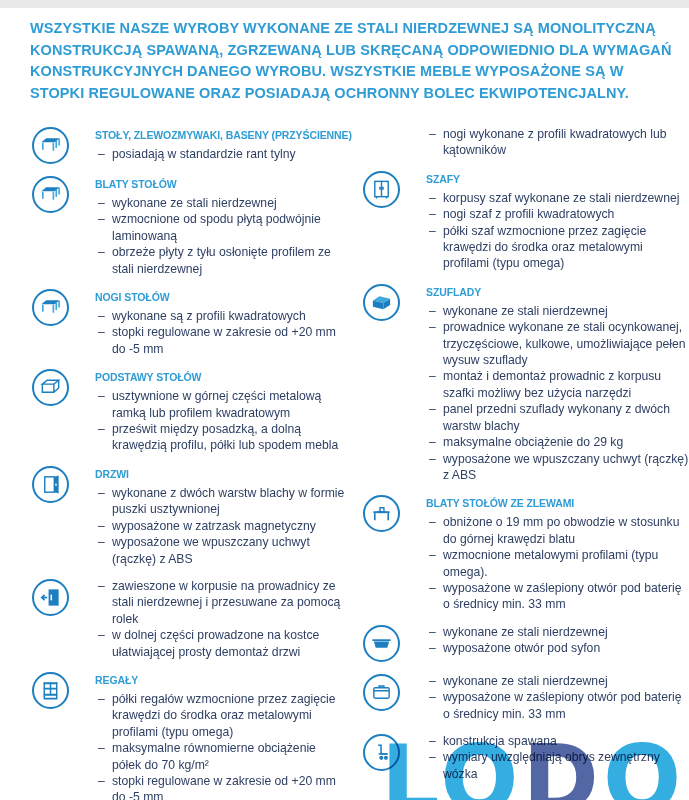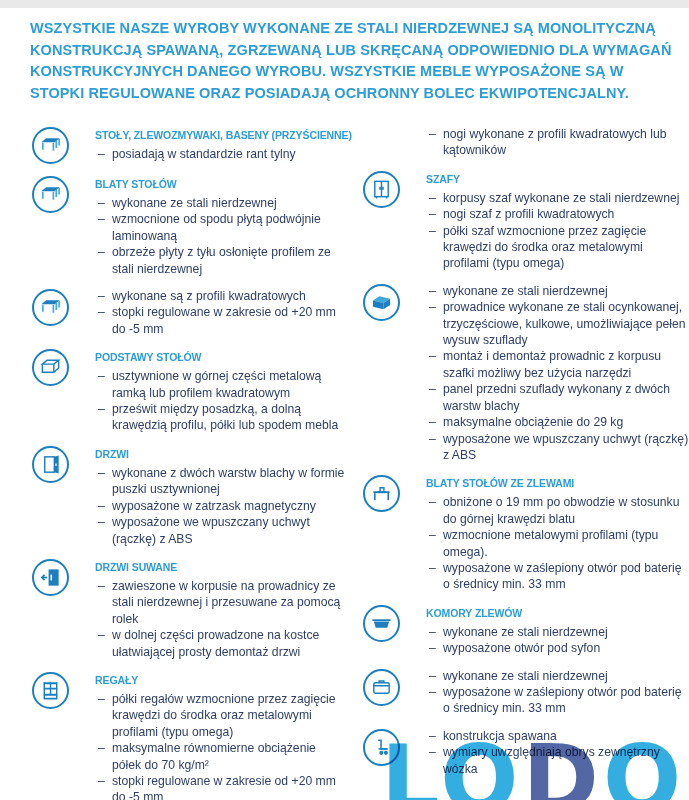--- a/index.html
+++ b/index.html
@@ -107,20 +107,21 @@
       <div class="section">
         <div class="icon-cell">
           <div class="icon-circle">
             <svg viewBox="0 0 24 24">
               <polygon points="2.5,8.5 16.5,8.5 21.5,4.5 7.5,4.5" fill="#1d7fc0"></polygon>
               <path d="M4 9v7.5M15 9v8.5M18 7v7.5M21 5v7" stroke="#3fa9dc" stroke-width="1.7" fill="none"></path>
             </svg>
           </div>
         </div>
         <div class="sec-body">
+          <div class="sec-title">NOGI STOŁÓW</div>
           <div class="bullet">
             <span class="dash">–</span>
             <span class="txt">wykonane są z profili kwadratowych</span>
           </div>
           <div class="bullet">
             <span class="dash">–</span>
             <span class="txt">stopki regulowane w zakresie od +20 mm do -5 mm</span>
           </div>
         </div>
       </div>
@@ -176,21 +177,20 @@
           <div class="icon-circle">
             <svg viewBox="0 0 24 24">
               <rect x="10" y="3.5" width="10.5" height="17" fill="#1d7fc0"></rect>
               <rect x="12" y="9" width="1.6" height="6" fill="#fff"></rect>
               <path d="M8.5 12H3" stroke="#1d7fc0" stroke-width="1.8" fill="none"></path>
               <path d="M5.8 9.2 3 12l2.8 2.8" stroke="#1d7fc0" stroke-width="1.8" fill="none"></path>
             </svg>
           </div>
         </div>
         <div class="sec-body">
-          <div class="sec-title">DRZWI SUWANE</div>
           <div class="bullet">
             <span class="dash">–</span>
             <span class="txt">zawieszone w korpusie na prowadnicy ze stali nierdzewnej i przesuwane za pomocą rolek</span>
           </div>
           <div class="bullet">
             <span class="dash">–</span>
             <span class="txt">w dolnej części prowadzone na kostce ułatwiającej prosty demontaż drzwi</span>
           </div>
         </div>
       </div>
@@ -259,20 +259,21 @@
         <div class="icon-cell">
           <div class="icon-circle">
             <svg viewBox="0 0 24 24">
               <polygon points="3,10 10,5.5 21,8 14,12.5" fill="#3fa9dc"></polygon>
               <polygon points="3,10 14,12.5 14,19 3,16.5" fill="#1d7fc0"></polygon>
               <polygon points="14,12.5 21,8 21,14.5 14,19" fill="#1d7fc0"></polygon>
             </svg>
           </div>
         </div>
         <div class="sec-body">
+          <div class="sec-title">SZUFLADY</div>
           <div class="bullet">
             <span class="dash">–</span>
             <span class="txt">wykonane ze stali nierdzewnej</span>
           </div>
           <div class="bullet">
             <span class="dash">–</span>
             <span class="txt">prowadnice wykonane ze stali ocynkowanej, trzyczęściowe, kulkowe, umożliwiające pełen wysuw szuflady</span>
           </div>
           <div class="bullet">
             <span class="dash">–</span>
@@ -321,21 +322,20 @@
       <div class="section">
         <div class="icon-cell">
           <div class="icon-circle">
             <svg viewBox="0 0 24 24">
               <path d="M2.5 8.5h19" stroke="#1d7fc0" stroke-width="1.8" fill="none"></path>
               <polygon points="4,10 20,10 18,16.5 6,16.5" fill="#1d7fc0"></polygon>
             </svg>
           </div>
         </div>
         <div class="sec-body">
-          <div class="sec-title">KOMORY ZLEWÓW</div>
           <div class="bullet">
             <span class="dash">–</span>
             <span class="txt">wykonane ze stali nierdzewnej</span>
           </div>
           <div class="bullet">
             <span class="dash">–</span>
             <span class="txt">wyposażone otwór pod syfon</span>
           </div>
         </div>
       </div>

